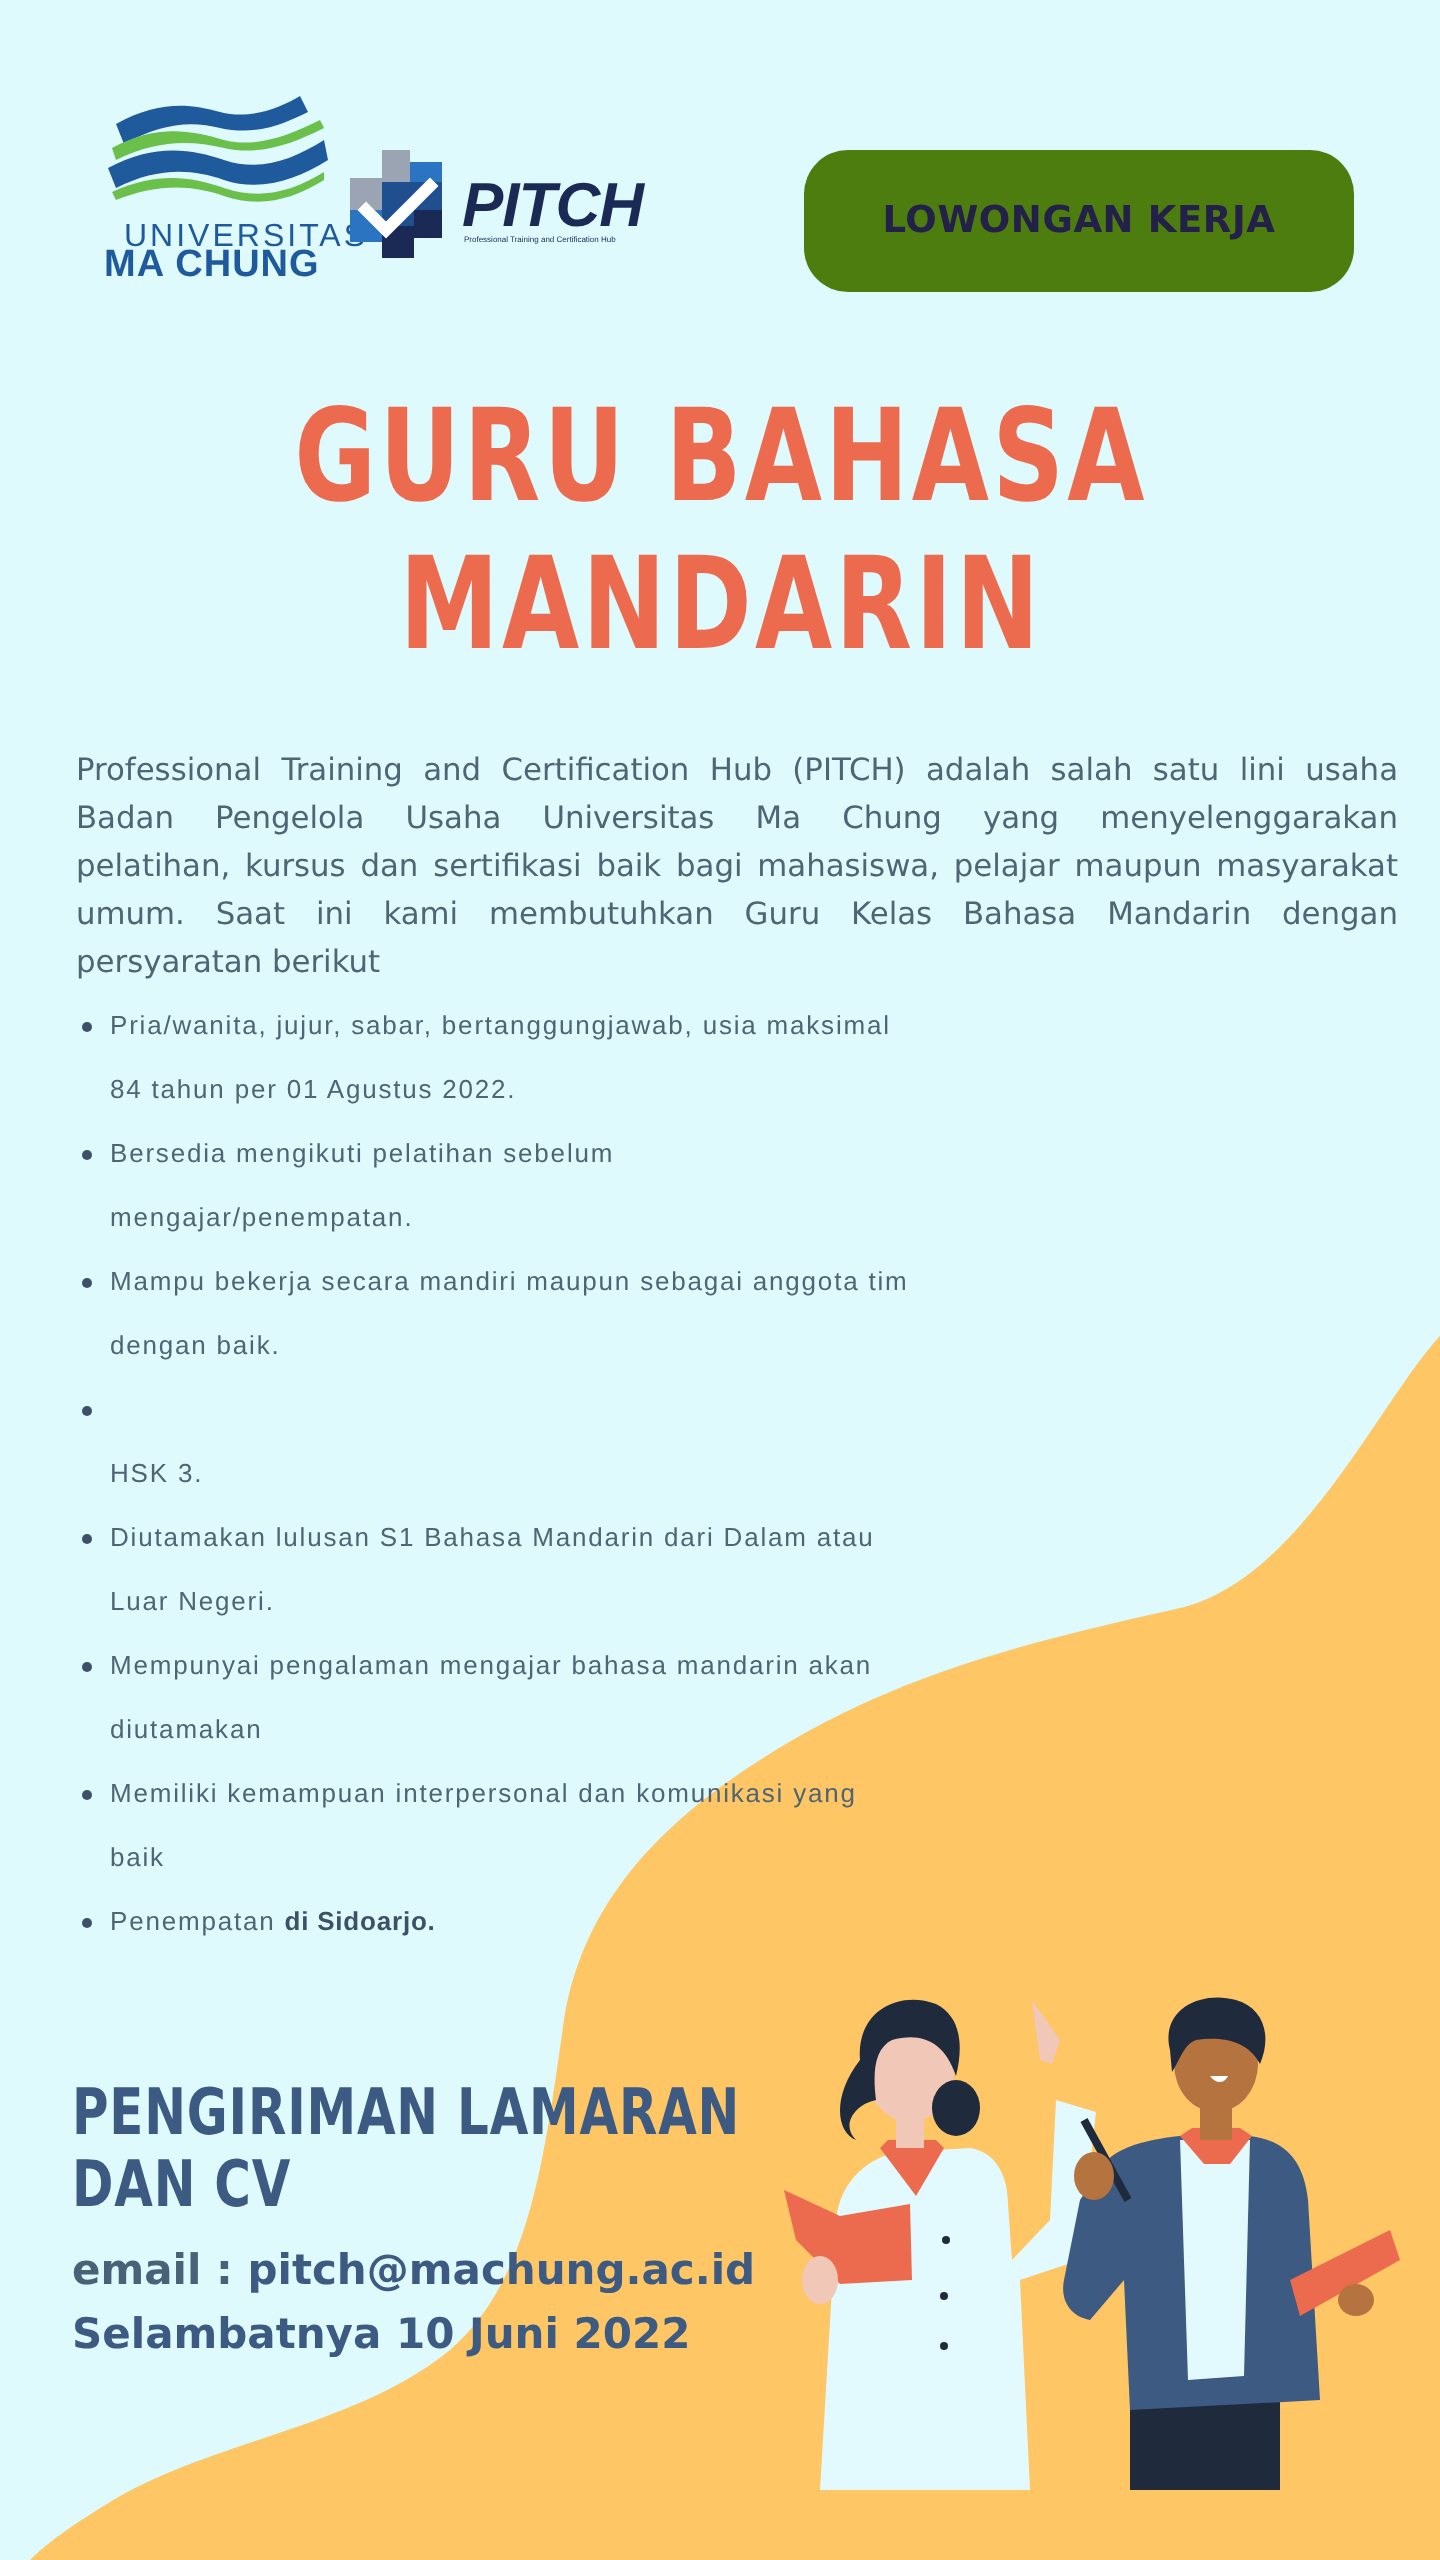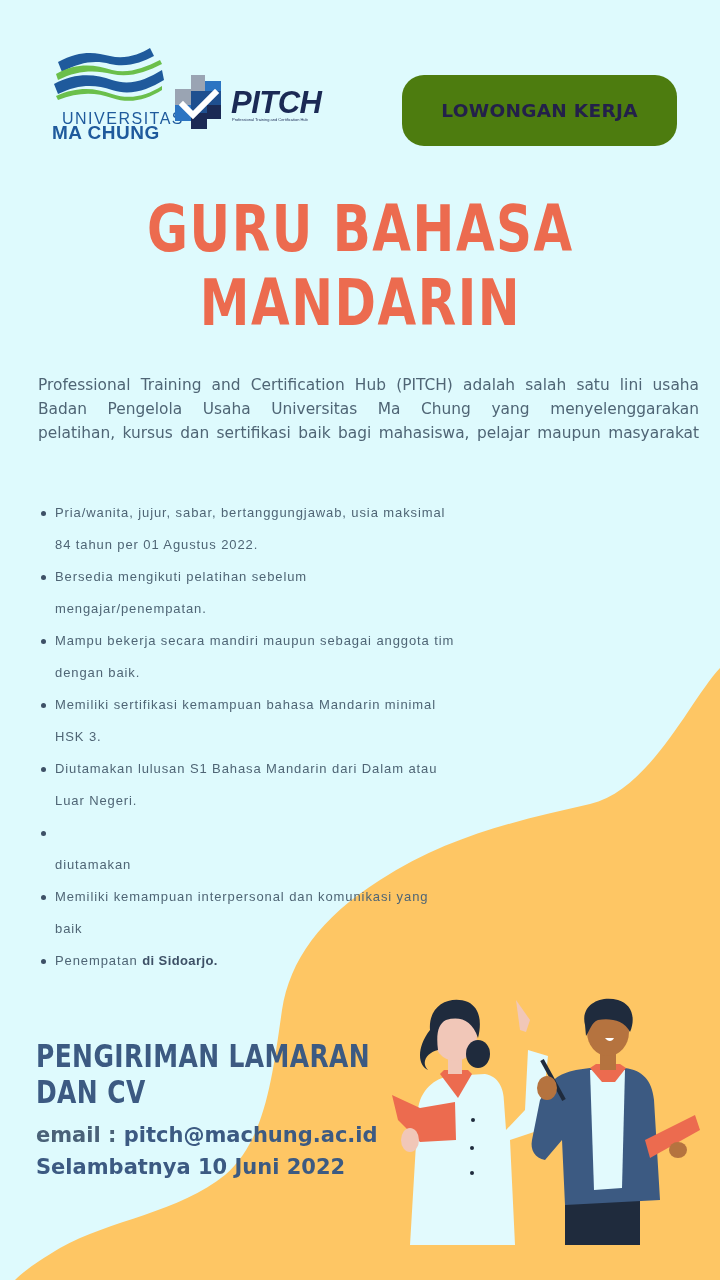--- a/index.html
+++ b/index.html
@@ -75,29 +75,31 @@
 
 <div class="layer title">
   <div>GURU BAHASA</div>
   <div>MANDARIN</div>
 </div>
 
 <div class="layer intro">
   <span>Professional Training and Certification Hub (PITCH) adalah salah satu lini usaha</span>
   <span>Badan Pengelola Usaha Universitas Ma Chung yang menyelenggarakan</span>
   <span>pelatihan, kursus dan sertifikasi baik bagi mahasiswa, pelajar maupun masyarakat</span>
+  <span>umum. Saat ini kami membutuhkan Guru Kelas Bahasa Mandarin dengan</span>
+  <span class="last">persyaratan berikut</span>
 </div>
 
 <ul class="layer reqs">
   <li><span>Pria/wanita, jujur, sabar, bertanggungjawab, usia maksimal</span><br><span>84 tahun per 01 Agustus 2022.</span></li>
   <li><span>Bersedia mengikuti pelatihan sebelum</span><br><span>mengajar/penempatan.</span></li>
   <li><span>Mampu bekerja secara mandiri maupun sebagai anggota tim</span><br><span>dengan baik.</span></li>
-  <li><span>Memiliki sertifikasi kemampuan bahasa Mandarin minimal</span><br><span>HSK 3.</span></li>
+  <li><br><span>HSK 3.</span></li>
   <li><span>Diutamakan lulusan S1 Bahasa Mandarin dari Dalam atau</span><br><span>Luar Negeri.</span></li>
-  <li><br><span>diutamakan</span></li>
+  <li><span>Mempunyai pengalaman mengajar bahasa mandarin akan</span><br><span>diutamakan</span></li>
   <li><span>Memiliki kemampuan interpersonal dan komunikasi yang</span><br><span>baik</span></li>
   <li><span>Penempatan </span><span class="bold">di Sidoarjo.</span></li>
 </ul>
 
 <div class="layer apply-title">
   <div>PENGIRIMAN LAMARAN</div>
   <div>DAN CV</div>
 </div>
 <div class="layer email-row">
   <span class="lbl">email : </span><span class="val">pitch@machung.ac.id</span>

